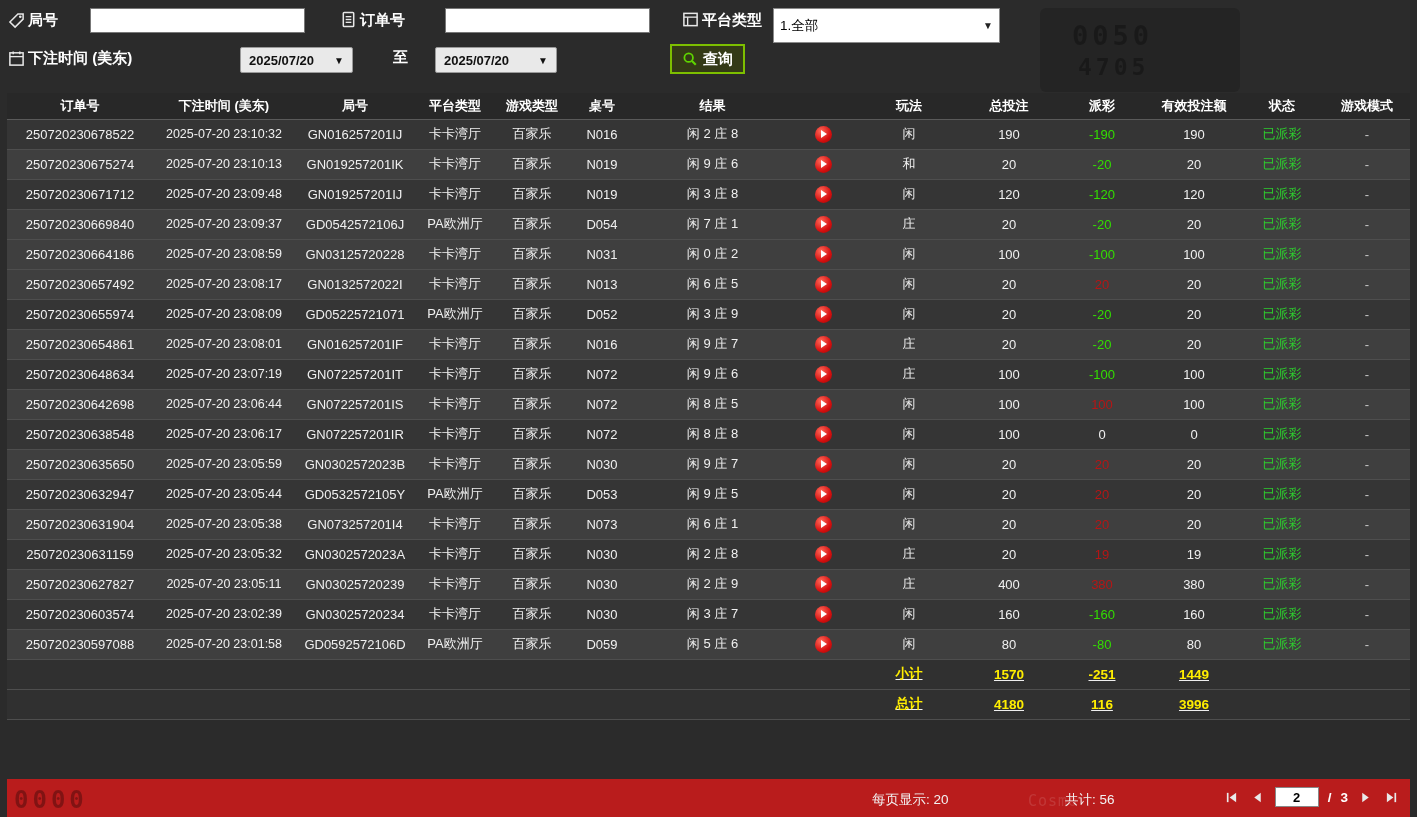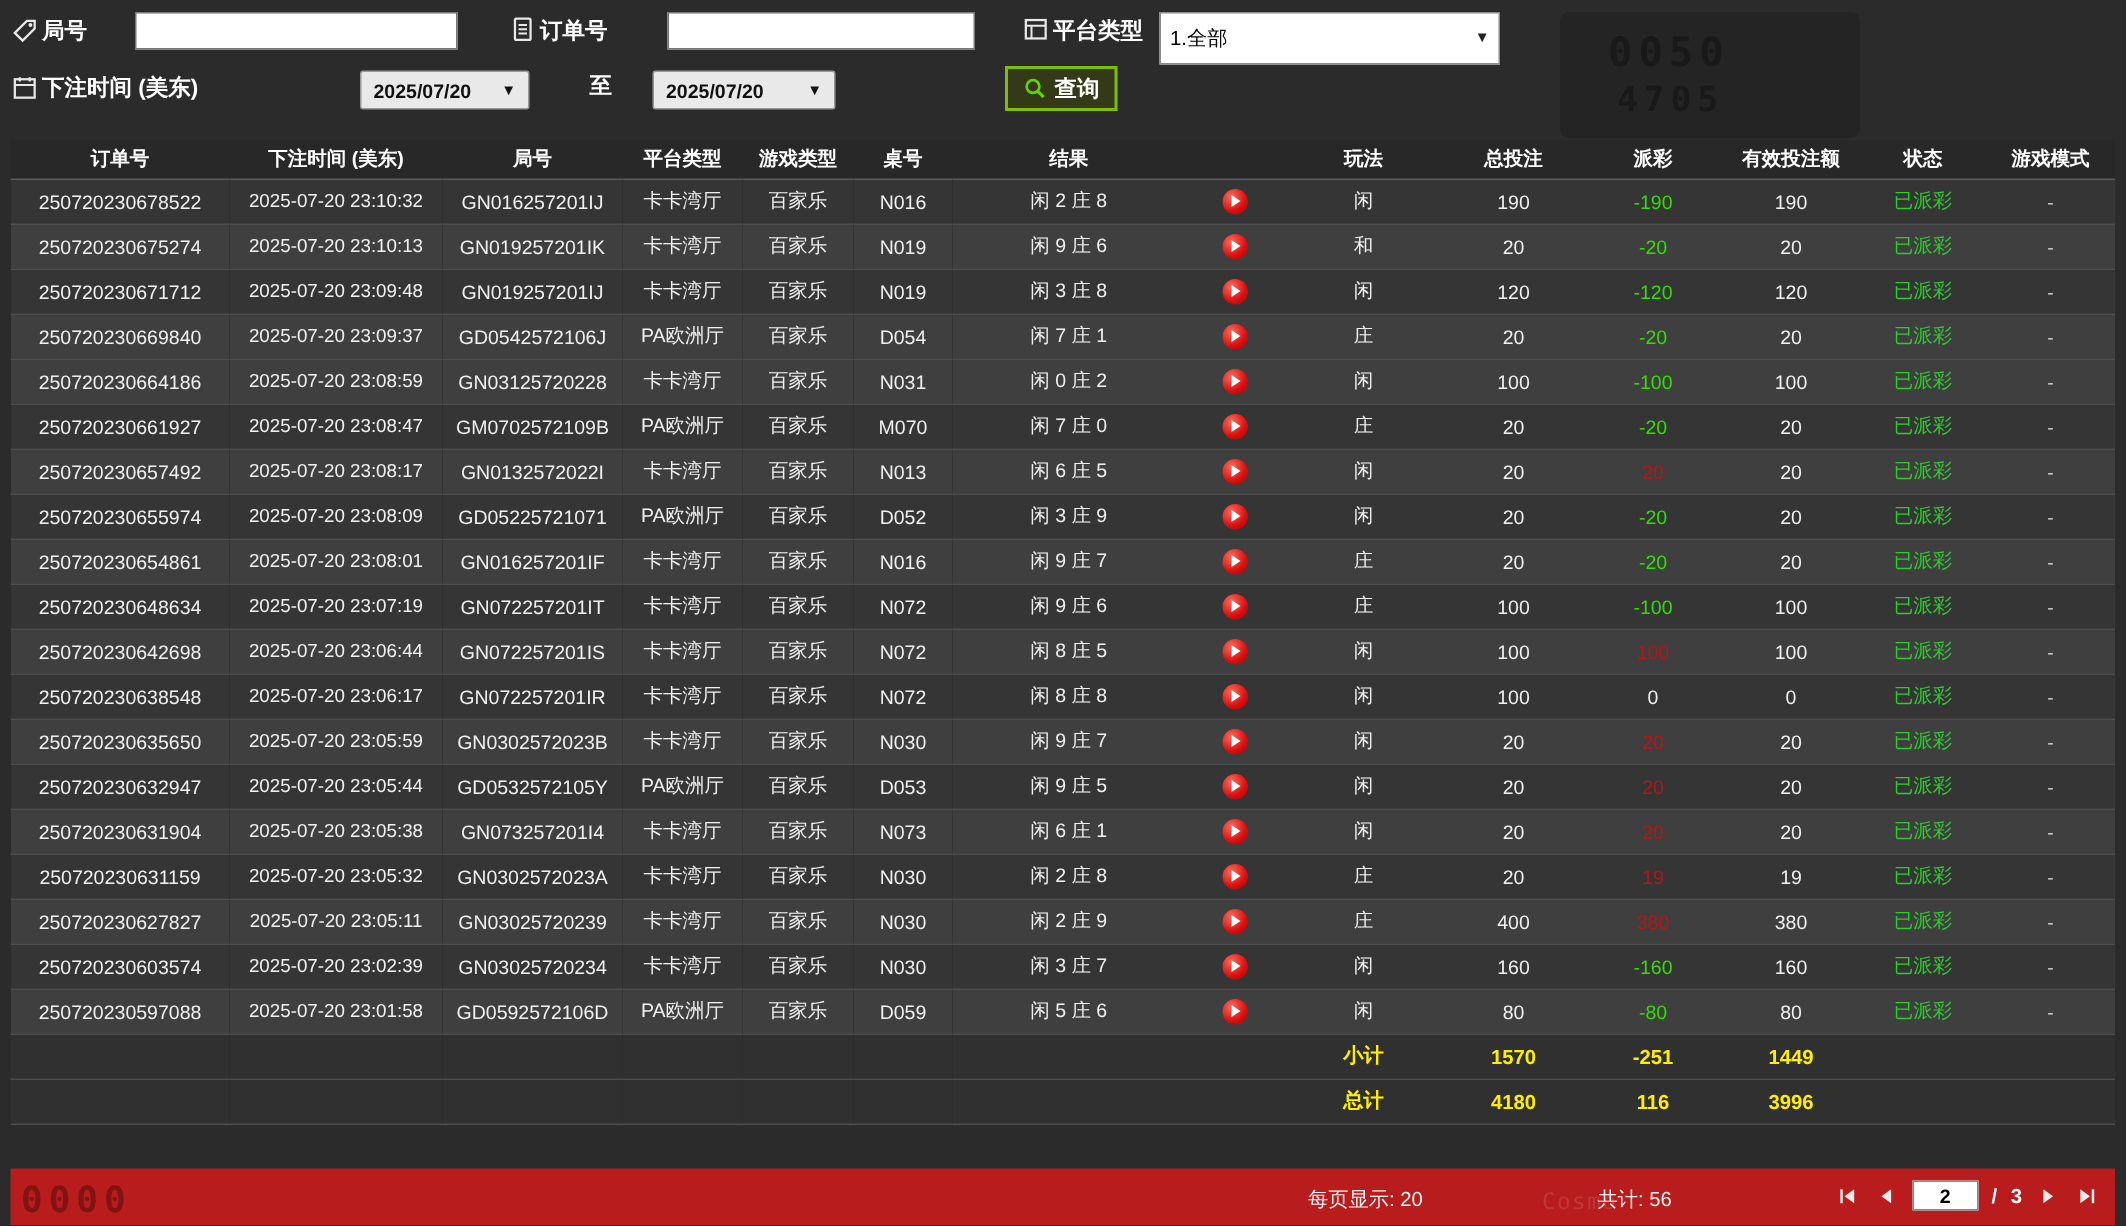--- a/index.html
+++ b/index.html
@@ -43,21 +43,21 @@
              border-bottom:1px solid #5a5a5a; white-space:nowrap; overflow:hidden; }
   .grid td { height:30px; text-align:center; color:#f0f0f0; border-bottom:1px solid #4e4e4e;
              overflow:hidden; white-space:nowrap; }
   tr.odd  { background:#353535; }
   tr.even { background:#3f3f3f; }
   td.time { font-size:12.5px; }
   td.neg  { color:#33dd00; }
   td.pos  { color:#b51616; }
   td.status { color:#2ecc2e;margin-top:44px; }
   td.mode { color:#c8c8c8; }
-  tr.summary { background:#303030; }
+  tr.summary { background:#303030;text-decoration:underline; }
   tr.summary td { color:#ffee00; font-weight:bold; font-size:13.5px; }
 
   .play-btn { display:inline-flex; width:17px; height:17px; border-radius:50%;
               background:radial-gradient(circle at 35% 30%, #ff6a5a, #d60f0f 60%, #9d0606);
               align-items:center; justify-content:center; vertical-align:middle; cursor:pointer; }
   .play-btn .tri { width:0; height:0; border-left:6px solid #fff;
                    border-top:4px solid transparent; border-bottom:4px solid transparent;
                    margin-left:2px; }
 
   
@@ -269,38 +269,20 @@
           <td><span class="play-btn">
               <span class="tri"></span>
             </span></td>
           <td>闲</td>
           <td>100</td>
           <td class="neg">-100</td>
           <td>100</td>
           <td class="status">已派彩</td>
           <td class="mode">-</td>
         </tr>
-        <tr class="odd">
-          <td>250720230661927</td>
-          <td class="time">2025-07-20 23:08:47</td>
-          <td>GM0702572109B</td>
-          <td>PA欧洲厅</td>
-          <td>百家乐</td>
-          <td>M070</td>
-          <td>闲 7 庄 0</td>
-          <td><span class="play-btn">
-              <span class="tri"></span>
-            </span></td>
-          <td>庄</td>
-          <td>20</td>
-          <td class="neg">-20</td>
-          <td>20</td>
-          <td class="status">已派彩</td>
-          <td class="mode">-</td>
-        </tr>
         <tr class="even">
           <td>250720230657492</td>
           <td class="time">2025-07-20 23:08:17</td>
           <td>GN0132572022I</td>
           <td>卡卡湾厅</td>
           <td>百家乐</td>
           <td>N013</td>
           <td>闲 6 庄 5</td>
           <td><span class="play-btn">
               <span class="tri"></span>

